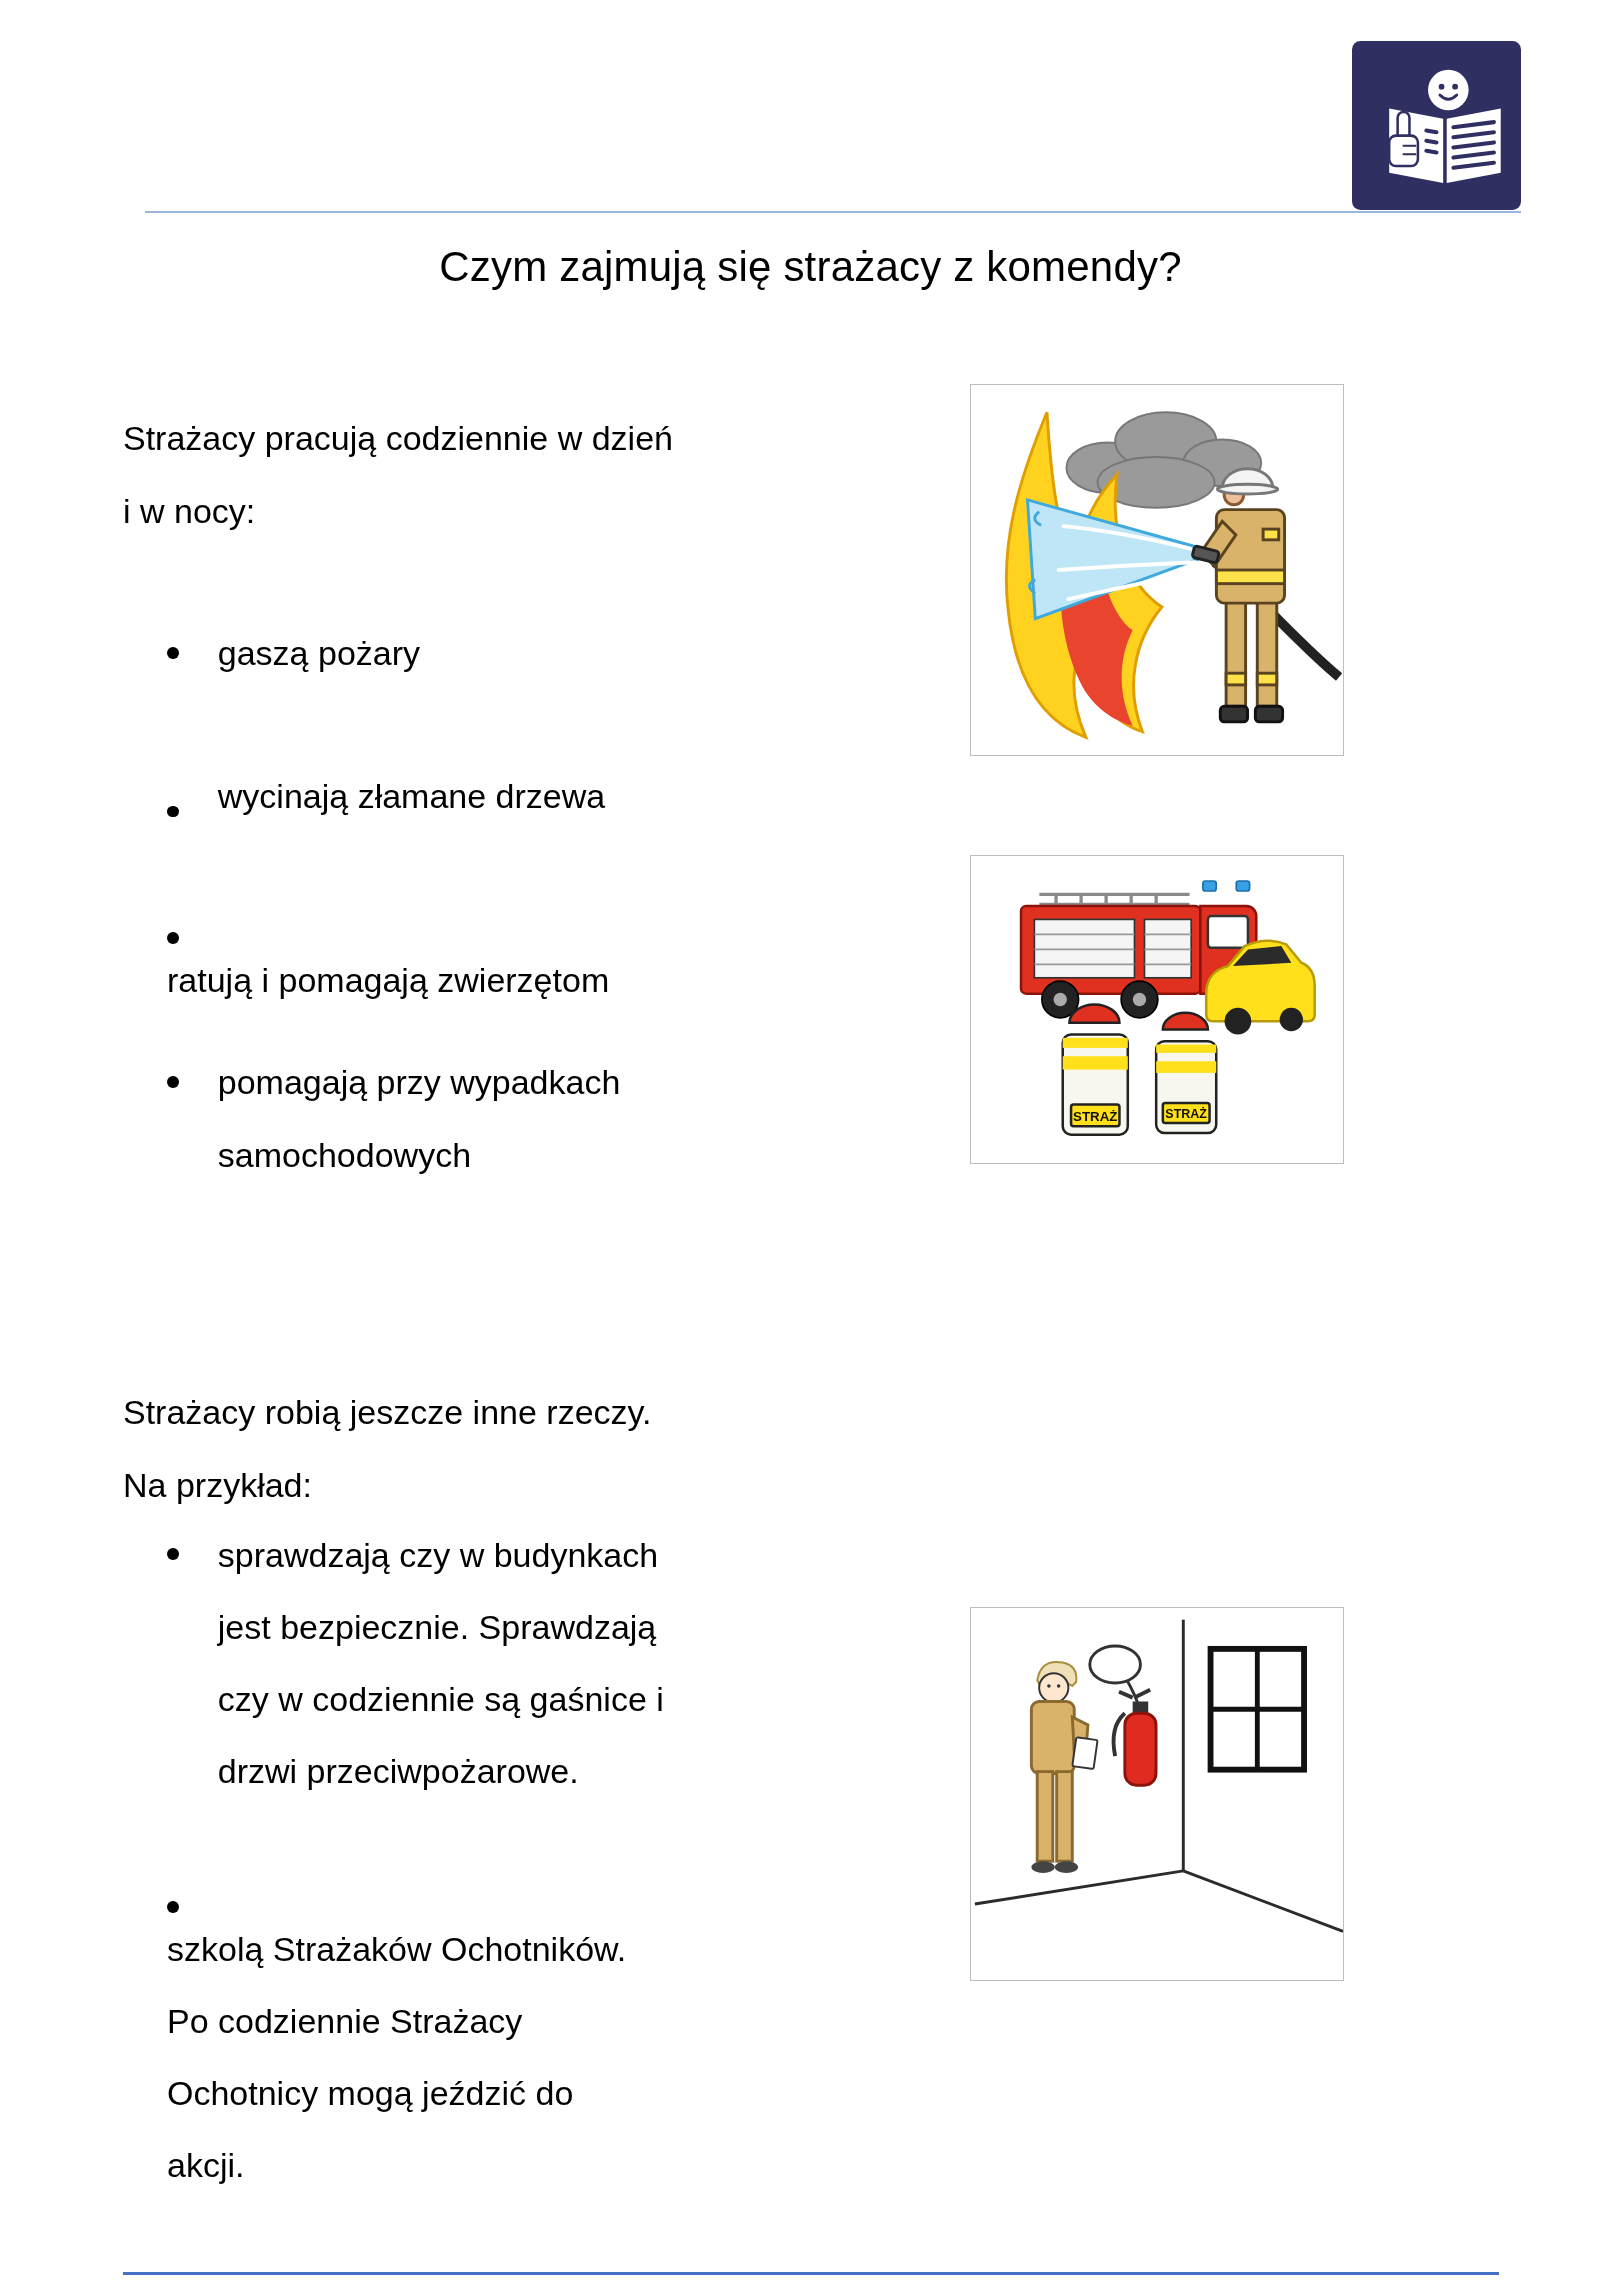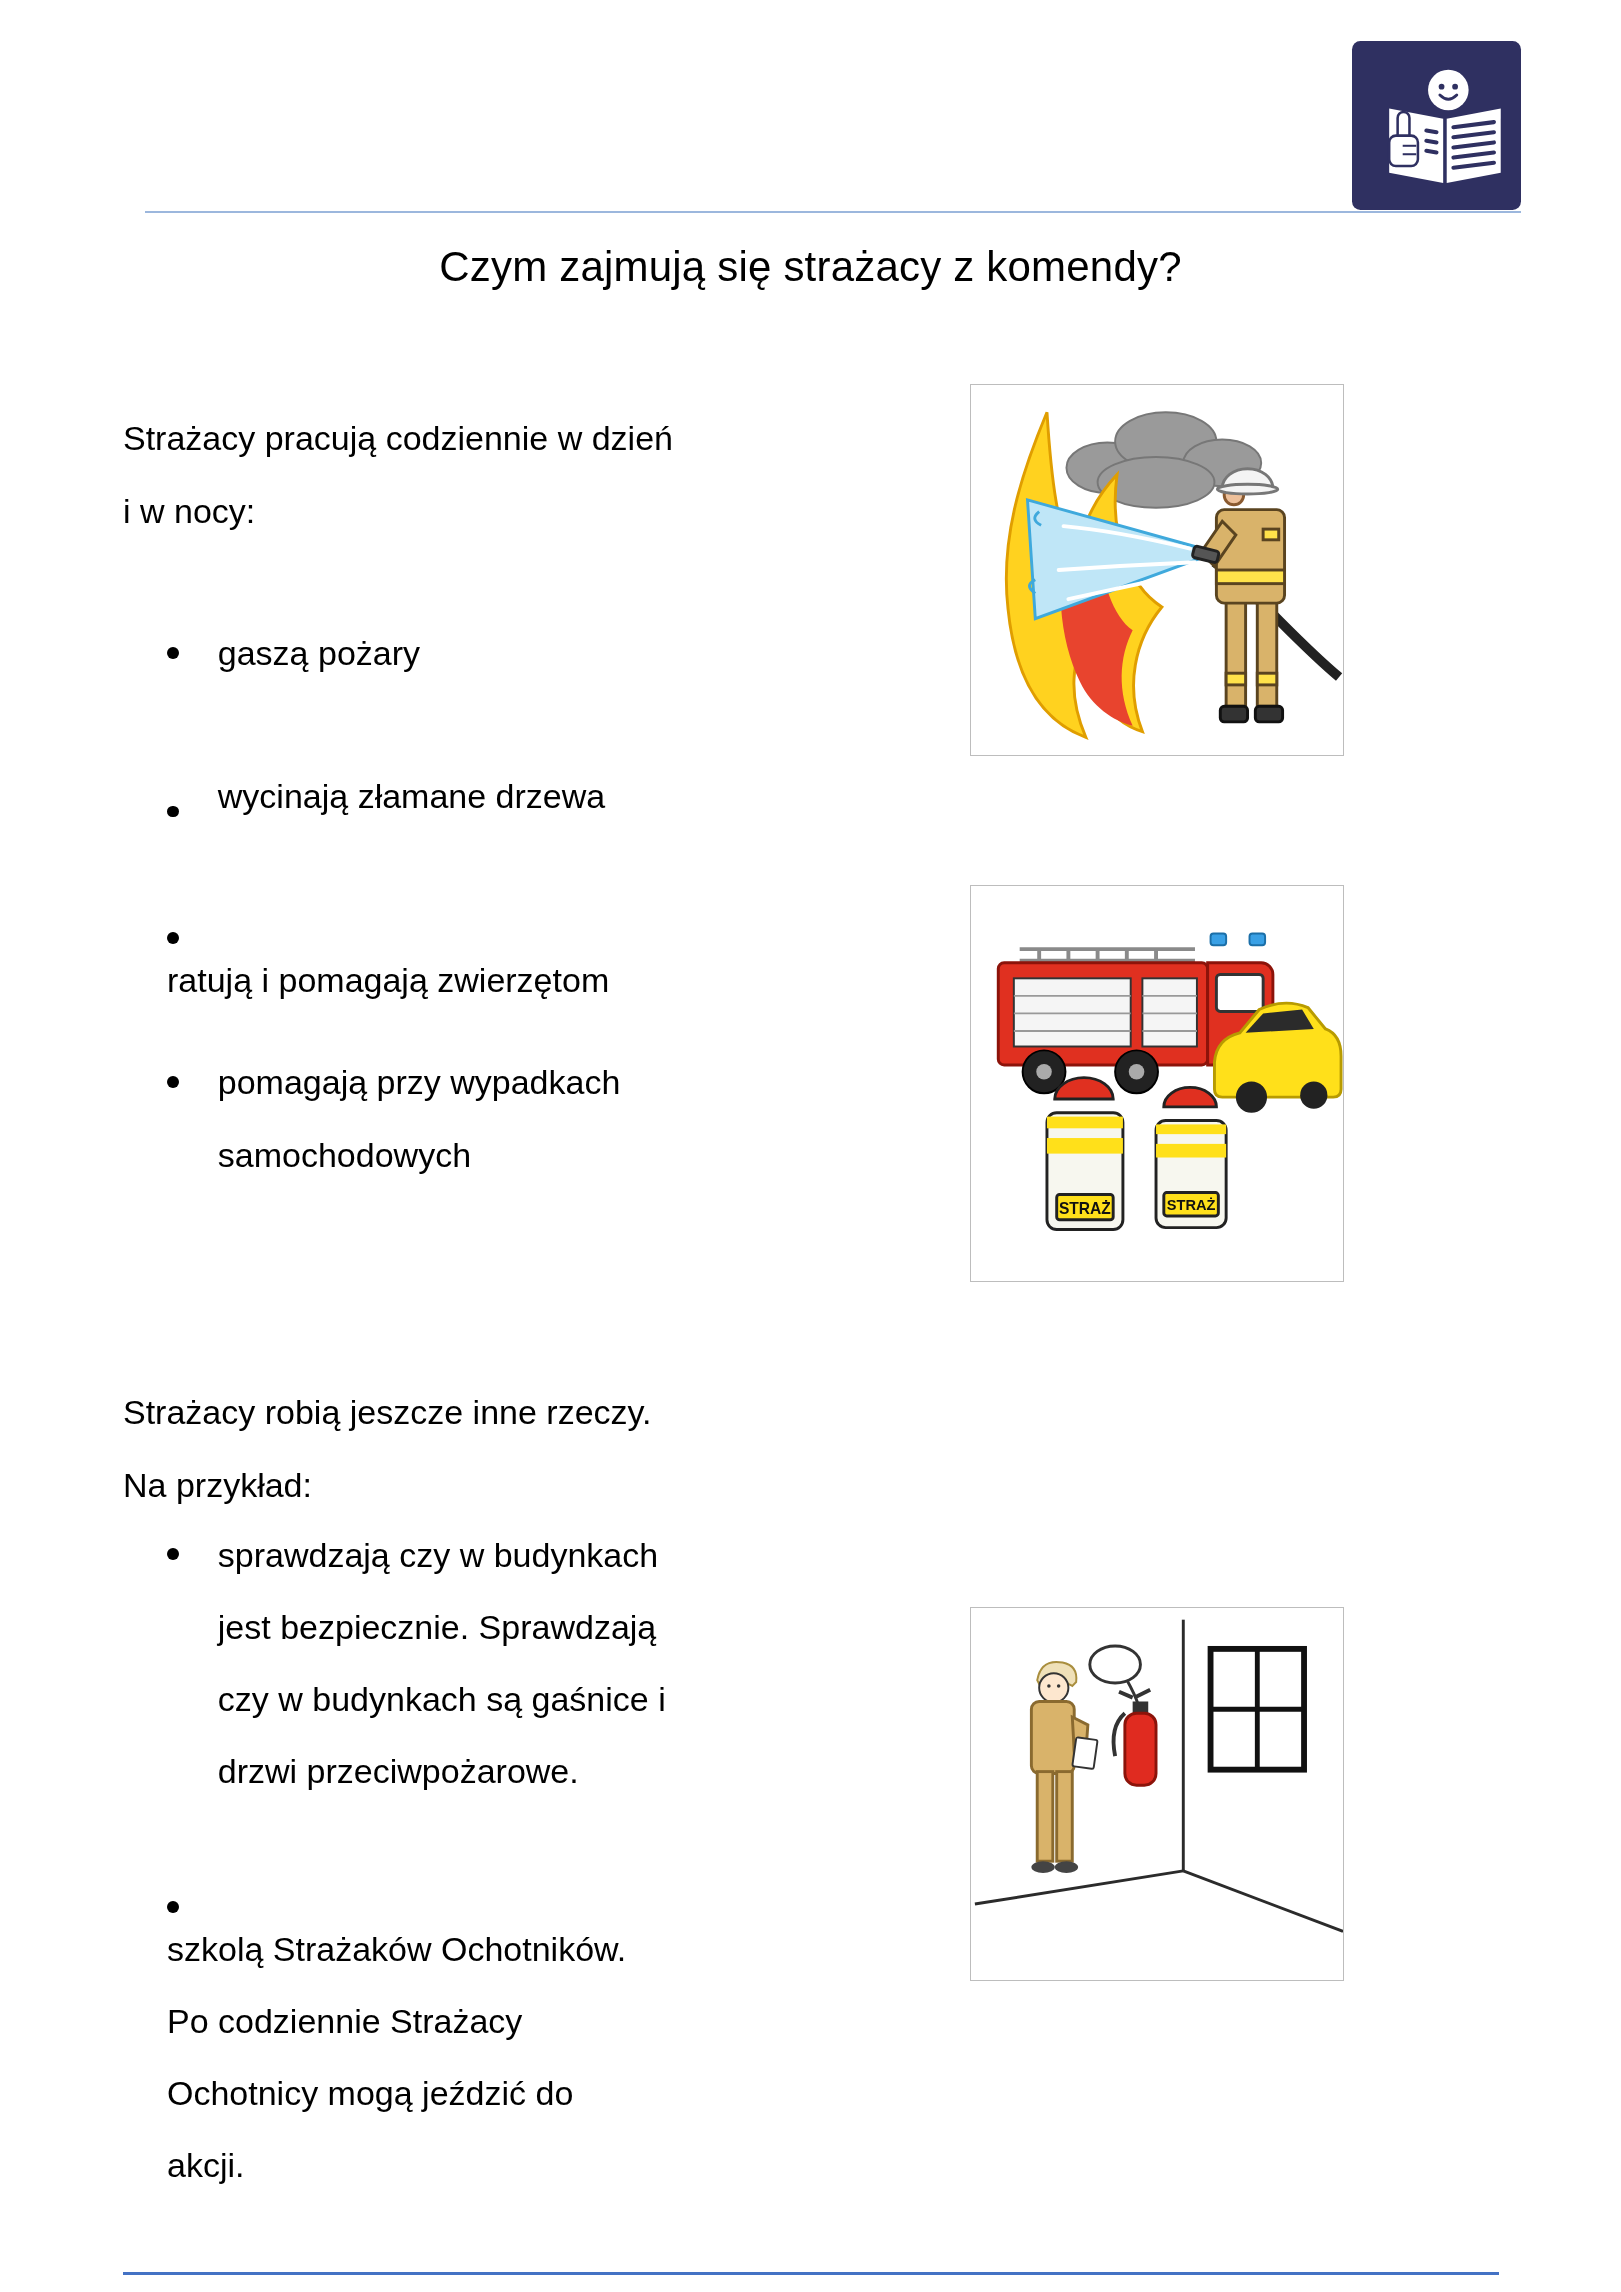--- a/index.html
+++ b/index.html
@@ -52,21 +52,21 @@
   }
   .bullet.tight { line-height:72px; }
   .bullet.tight .dot { margin-top:29px; }
 
   .figure {
     position:absolute; left:970px; width:374px;
     background:#ffffff; border:1px solid #bdbdbd;
   }
   .figure svg { width:100%; height:100%; display:block; }
   #fig-fire       { top:384px;  height:372px; }
-  #fig-accident   { top:885px;  height:397px; }
+  #fig-accident   { top:855px;  height:309px; }
   #fig-inspection { top:1607px; height:374px; }
 
   svg text { font-family:"Liberation Sans", sans-serif; }
 </style>
 </head>
 <body>
 
 <div class="page">
 
   <div class="logo">
@@ -141,21 +141,21 @@
   <div class="para" style="top:1376px;">
     <div>Strażacy robią jeszcze inne rzeczy.</div>
     <div>Na przykład:</div>
   </div>
 
   <div class="bullet tight" style="top:1519px;">
     <span class="dot"></span>
     <div>
       <div>sprawdzają czy w budynkach</div>
       <div>jest bezpiecznie. Sprawdzają</div>
-      <div>czy w budynkach są gaśnice i</div>
+      <div>czy w codziennie są gaśnice i</div>
       <div>drzwi przeciwpożarowe.</div>
     </div>
   </div>
 
   <div class="bullet tight" style="top:1872px;flex-direction:column;">
     <span class="dot"></span>
     <div>
       <div>szkolą Strażaków Ochotników.</div>
       <div>Po codziennie Strażacy</div>
       <div>Ochotnicy mogą jeździć do</div>

